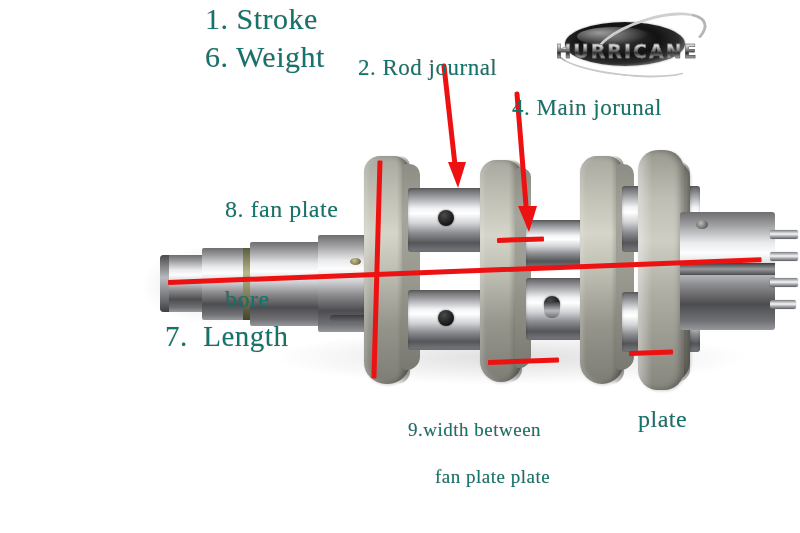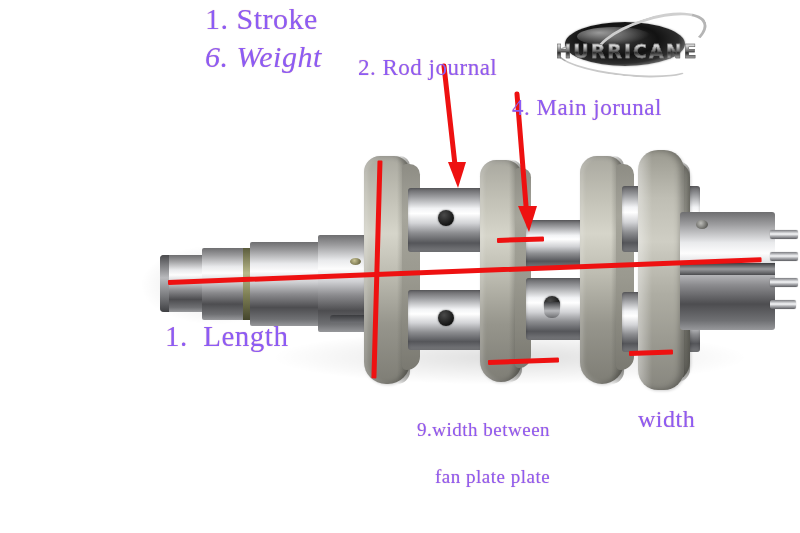--- a/index.html
+++ b/index.html
@@ -7,35 +7,35 @@
     width:800px;height:533px;
     background:#ffffff;
     font-family:"Liberation Serif", serif;
     overflow:hidden;
   }
   #stage{position:relative;width:800px;height:533px;background:#fff;overflow:hidden;}
 
   
   .anno{
     position:absolute;
-    color:#8b5cf6;
+    color:#0f766e;
     font-family:"Liberation Serif", serif;
     white-space:pre;
     line-height:1.12;
     letter-spacing:0.5px;
     text-shadow:0 0 1px rgba(200,0,0,0.35);
   }
   #t-stroke{left:205px;top:2px;font-size:30px;}
-  #t-weight{left:205px;top:40px;font-size:30px;font-style:italic;}
+  #t-weight{left:205px;top:40px;font-size:30px;}
   #t-rod{left:358px;top:55px;font-size:23px;text-align:right;}
   #t-main{left:512px;top:95px;font-size:23px;}
   #t-mainw{left:524px;top:124px;font-size:21px;}
   #t-fan{left:225px;top:134px;font-size:24px;line-height:1.25;}
   #t-length{left:165px;top:320px;font-size:29px;}
-  #t-width9{left:408px;top:370px;font-size:19px;line-height:1.25;text-align:right;}
+  #t-width9{left:408px;top:370px;font-size:19px;line-height:1.25;}
   #t-rodw{left:600px;top:374px;font-size:24px;line-height:1.25;}
   .ind{display:inline-block;padding-left:12px;}
   .ind2{display:inline-block;padding-left:6px;}
 
   
   .rline{position:absolute;background:#ee1111;transform-origin:0 50%;border-radius:1px;}
 
   
   #logo{position:absolute;left:543px;top:18px;width:165px;height:52px;}
   #logo .swirl{position:absolute;left:22px;top:4px;width:120px;height:44px;
@@ -201,30 +201,34 @@
   <svg class="arrow" width="60" height="148" viewBox="0 0 60 148" style="left:505px;top:90px;">
     <path d="M12 4 L22 128" stroke="#ee1111" stroke-width="5" fill="none" stroke-linecap="round"></path>
     <path d="M24 142 L13 116 L32 116 Z" fill="#ee1111"></path>
   </svg>
 
   <div class="anno" id="t-stroke">1. Stroke</div>
   <div class="anno" id="t-weight">6. Weight</div>
   <div class="anno" id="t-rod">2. Rod journal</div>
   <div class="anno" id="t-main">4. Main jorunal</div>
 
-
-  <div class="anno" id="t-length">1.  Length</div>
+  <div class="anno" id="t-fan">
+    <div>8. fan plate</div>
+    <div>bore</div>
+  </div>
+
+  <div class="anno" id="t-length">7.  Length</div>
 
   <div class="anno" id="t-width9">
     <div>9.width between</div>
     <div class="ind2">fan plate plate</div>
   </div>
 
   <div class="anno" id="t-rodw">
-    <div class="ind">width</div>
+    <div class="ind">plate</div>
   </div>
 
   <div id="logo">
     <div class="swirl"></div>
     <div class="arc"></div>
     <div class="arc2"></div>
     <div class="word">HURRICANE</div>
   </div>
 
 </div>

